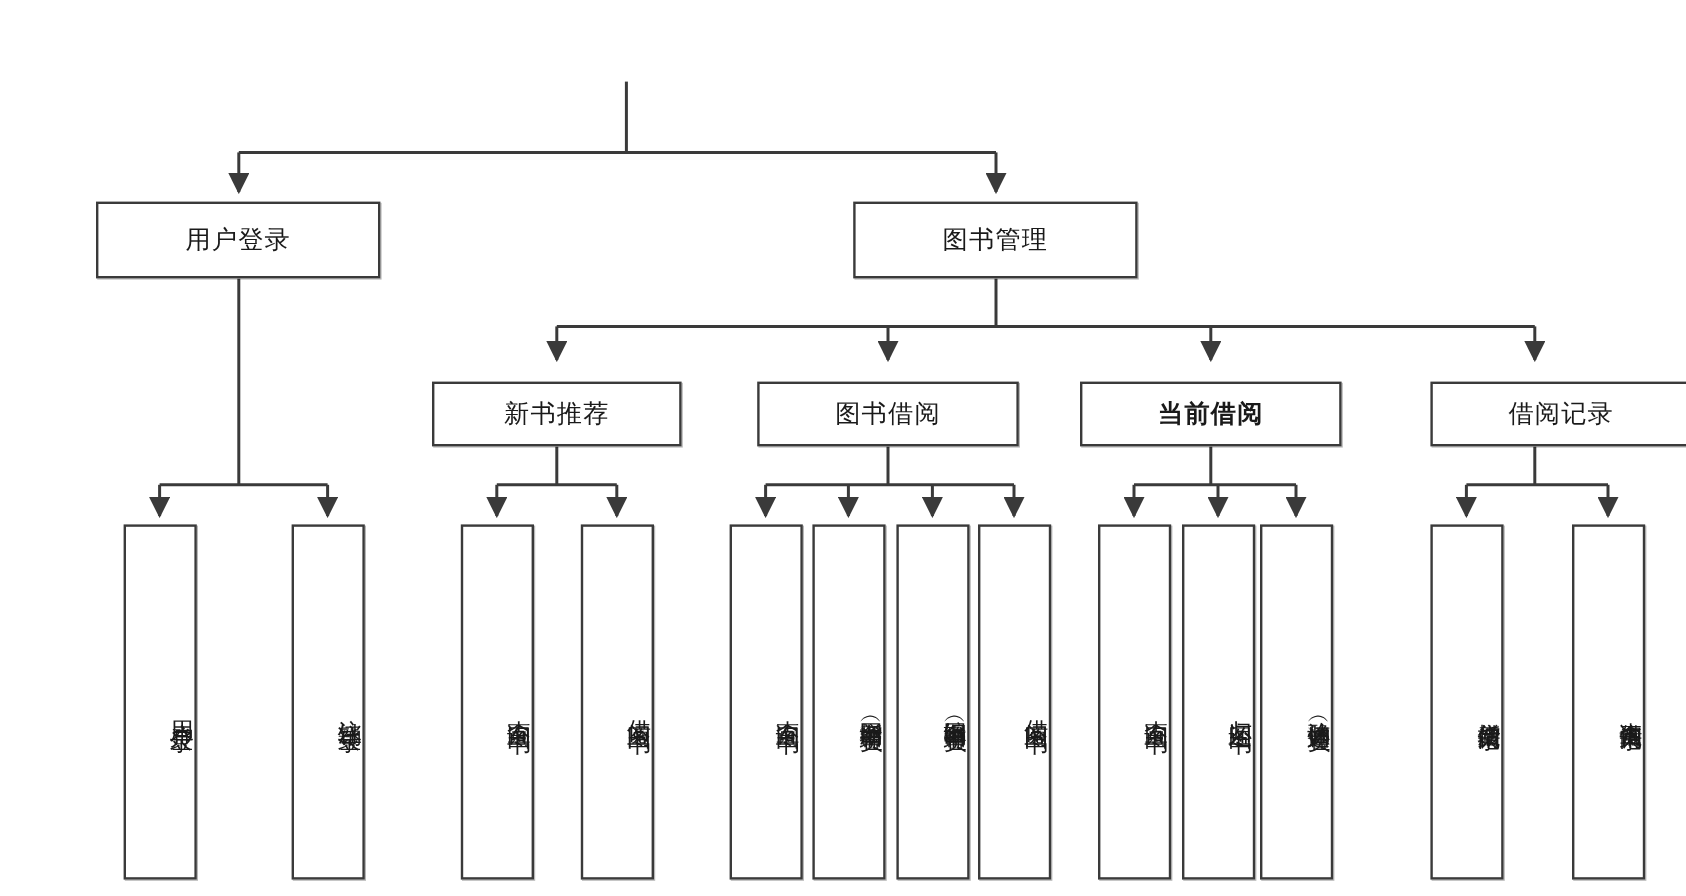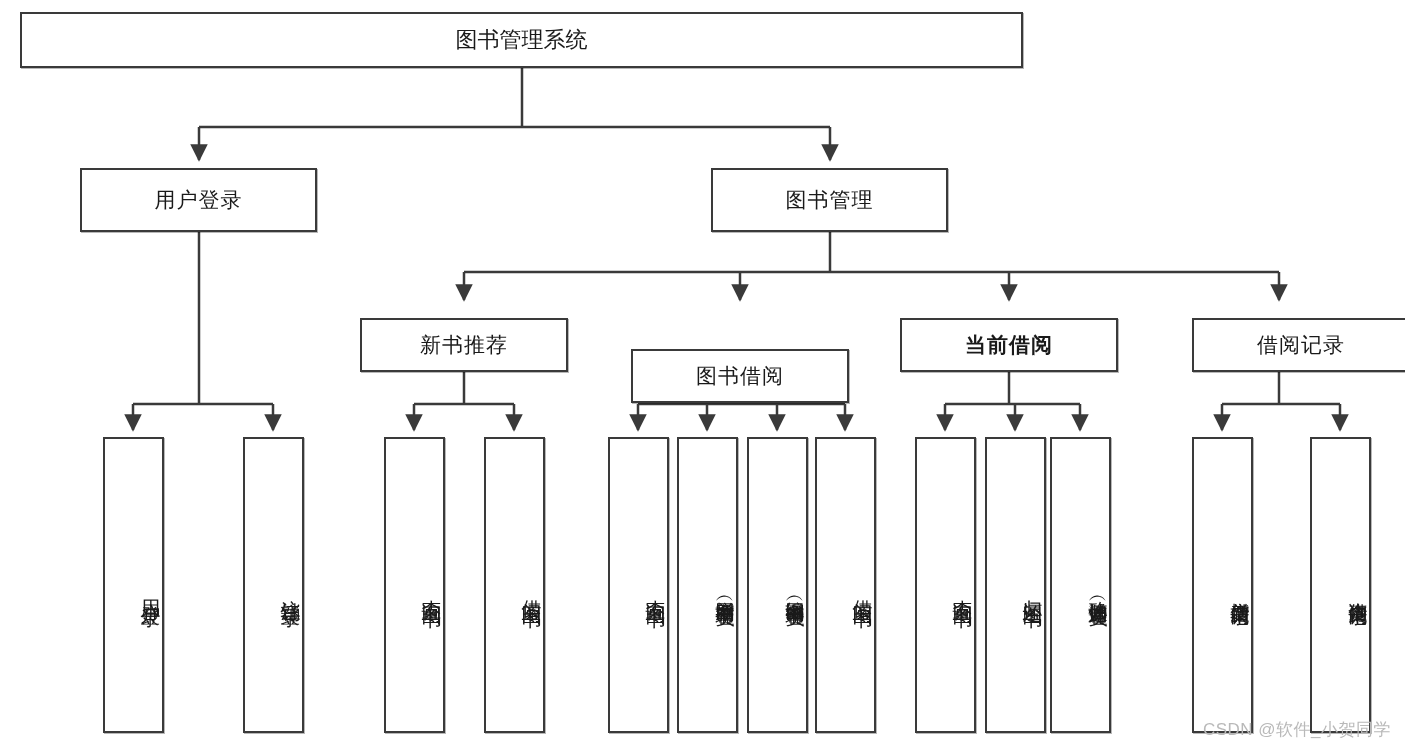--- a/index.html
+++ b/index.html
@@ -119,35 +119,32 @@
       <path d="M 1015 404 L 1015 430" marker-end="url(#arrow)"></path>
       <path d="M 1080 404 L 1080 430" marker-end="url(#arrow)"></path>
 
       <path d="M 1279 372 L 1279 404"></path>
       <path d="M 1222 404 L 1340 404"></path>
       <path d="M 1222 404 L 1222 430" marker-end="url(#arrow)"></path>
       <path d="M 1340 404 L 1340 430" marker-end="url(#arrow)"></path>
     </g>
   </svg>
 
-  <div class="node root" style="left:20px; top:12px; width:1003px; height:56px;">
-    <span class="nodelabel">图书管理系统</span>
-  </div>
 
   <div class="node horiz" style="left:80px; top:168px; width:237px; height:64px;">
     <span class="nodelabel">用户登录</span>
   </div>
   <div class="node horiz" style="left:360px; top:318px; width:208px; height:54px;">
     <span class="nodelabel">新书推荐</span>
   </div>
 
   <div class="node horiz" style="left:711px; top:168px; width:237px; height:64px;">
     <span class="nodelabel">图书管理</span>
   </div>
-  <div class="node horiz" style="left:631px; top:318px; width:218px; height:54px;margin-top:31px;">
+  <div class="node horiz" style="left:631px; top:318px; width:218px; height:54px;">
     <span class="nodelabel">图书借阅</span>
   </div>
   <div class="node horiz" style="left:900px; top:318px; width:218px; height:54px;font-weight:bold;">
     <span class="nodelabel">当前借阅</span>
   </div>
   <div class="node horiz" style="left:1192px; top:318px; width:218px; height:54px;">
     <span class="nodelabel">借阅记录</span>
   </div>
 
   <div class="node leaf" style="left:103px; top:437px; width:61px; height:296px;">
@@ -187,14 +184,13 @@
     <span class="nodelabel">确认归还（管理员）</span>
   </div>
 
   <div class="node leaf tall-text" style="left:1192px; top:437px; width:61px; height:296px;">
     <span class="nodelabel">新增借阅记录</span>
   </div>
   <div class="node leaf tall-text" style="left:1310px; top:437px; width:61px; height:296px;">
     <span class="nodelabel">查询借阅记录</span>
   </div>
 
-  <div class="watermark">CSDN @软件_小贺同学</div>
 </div>
 
 </body></html>

